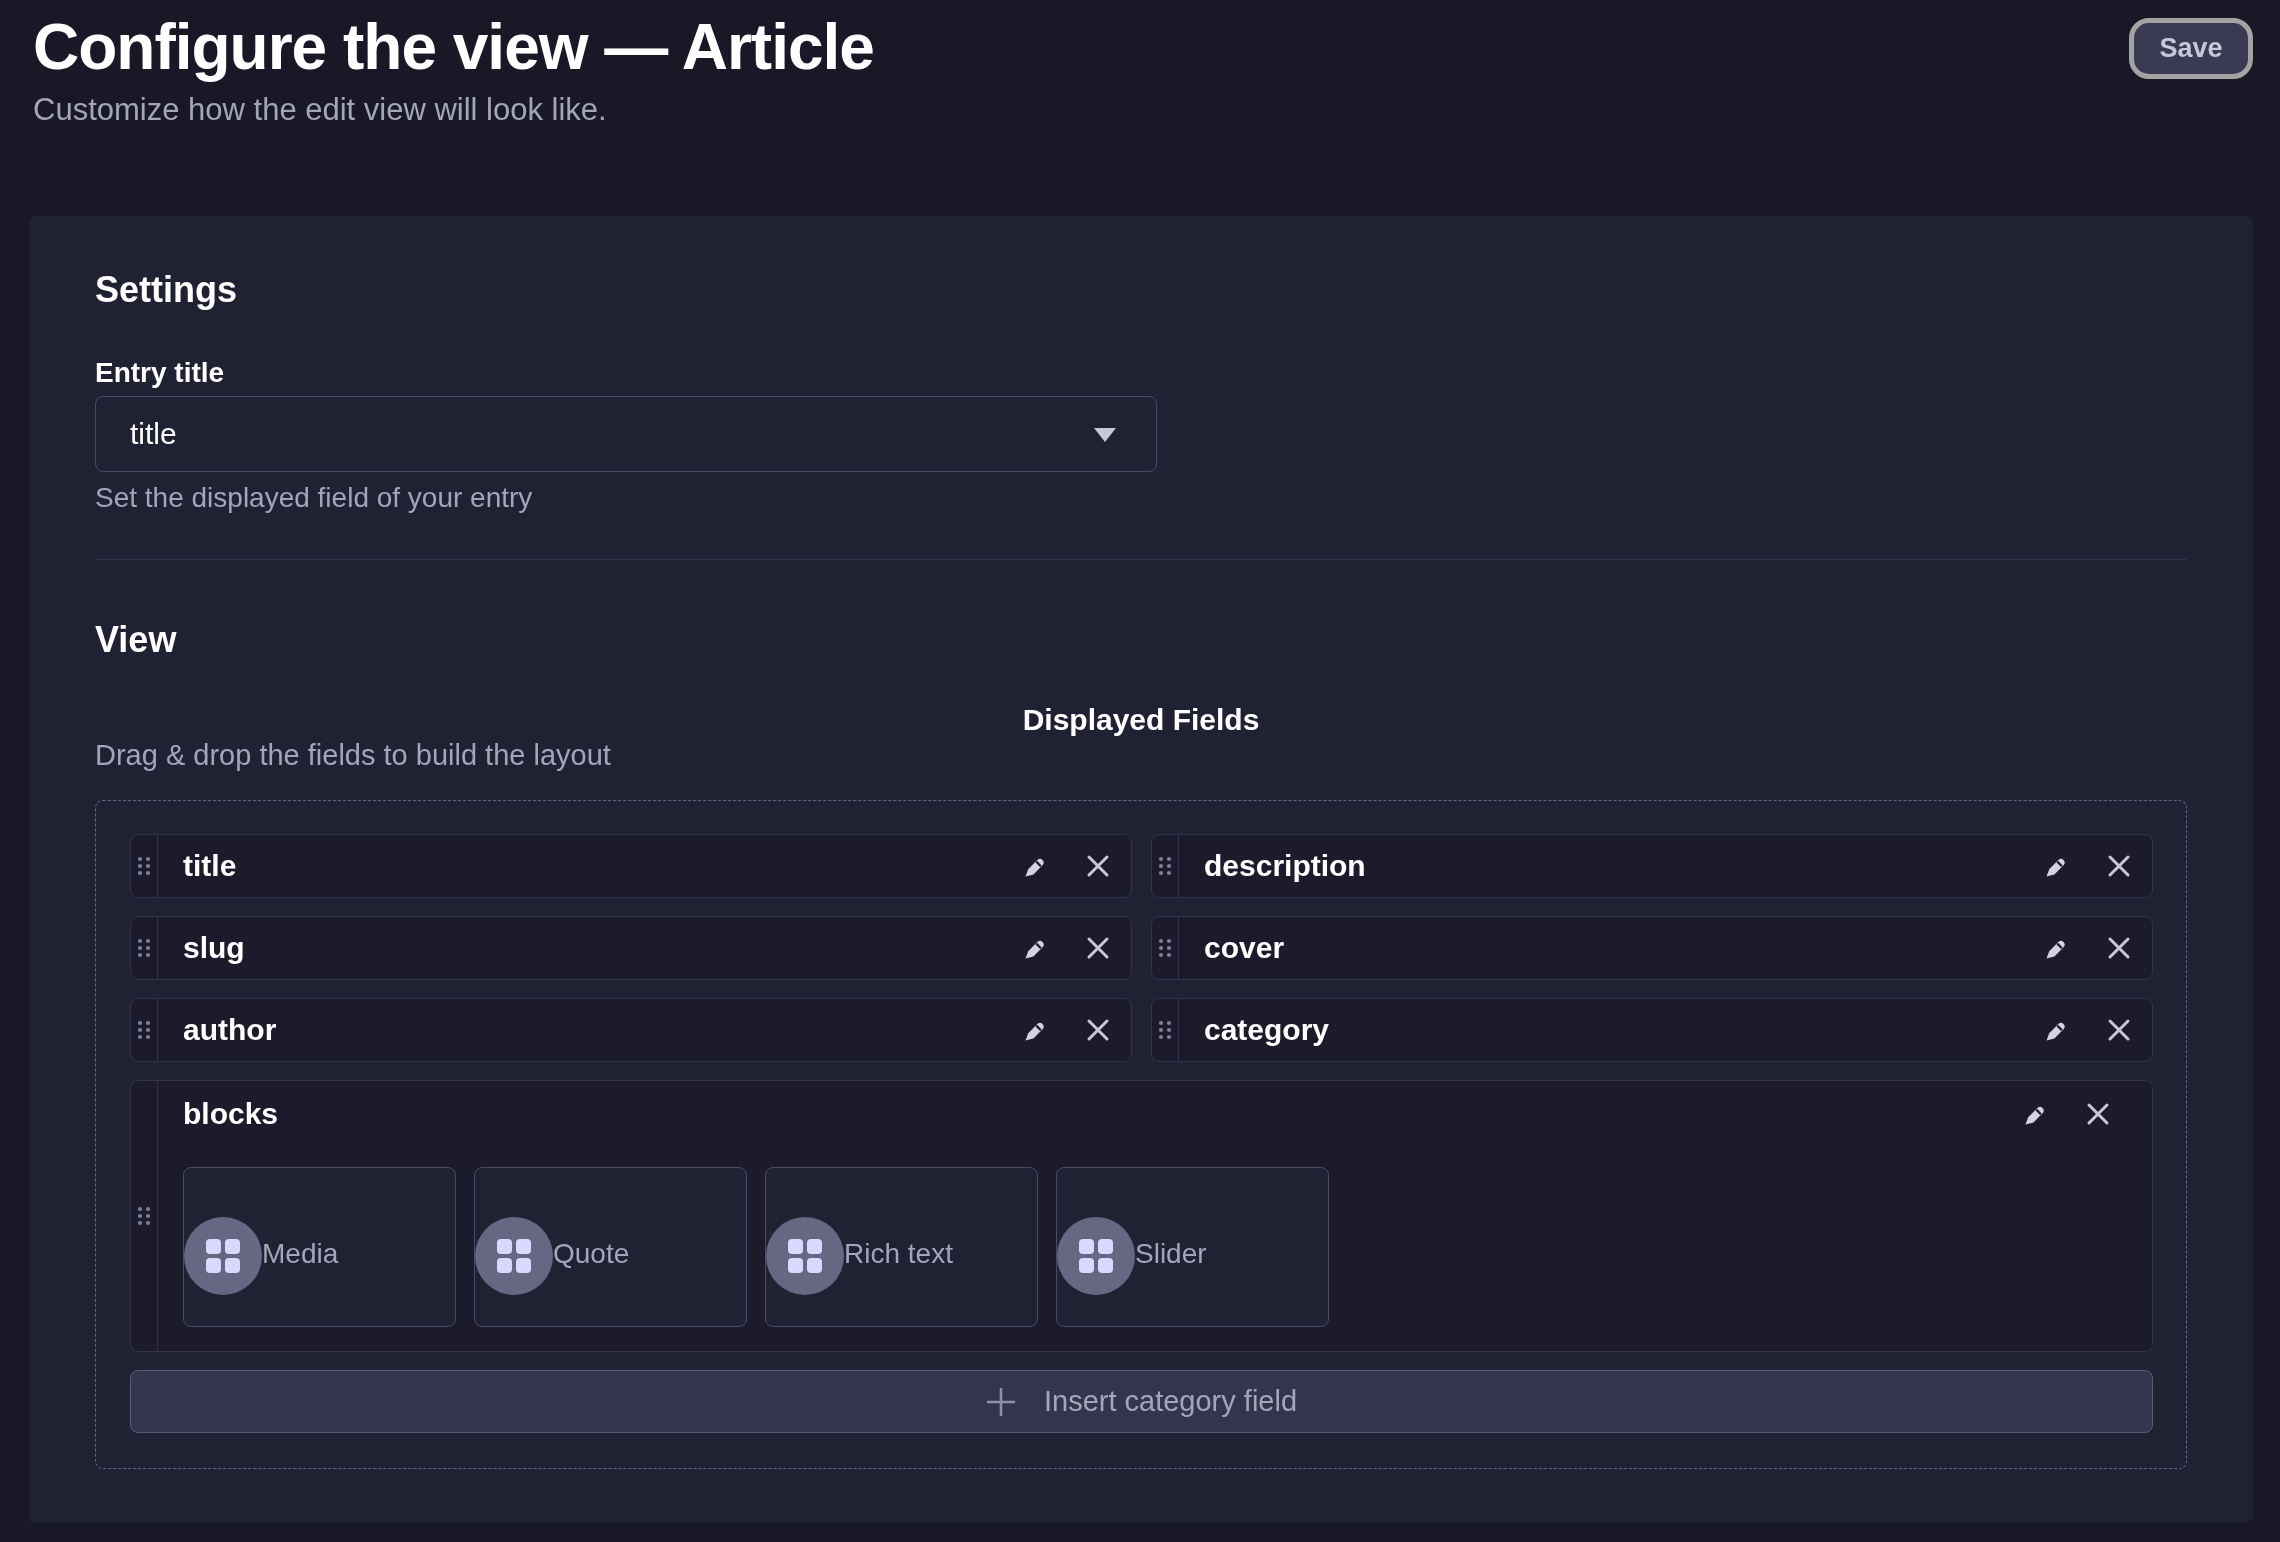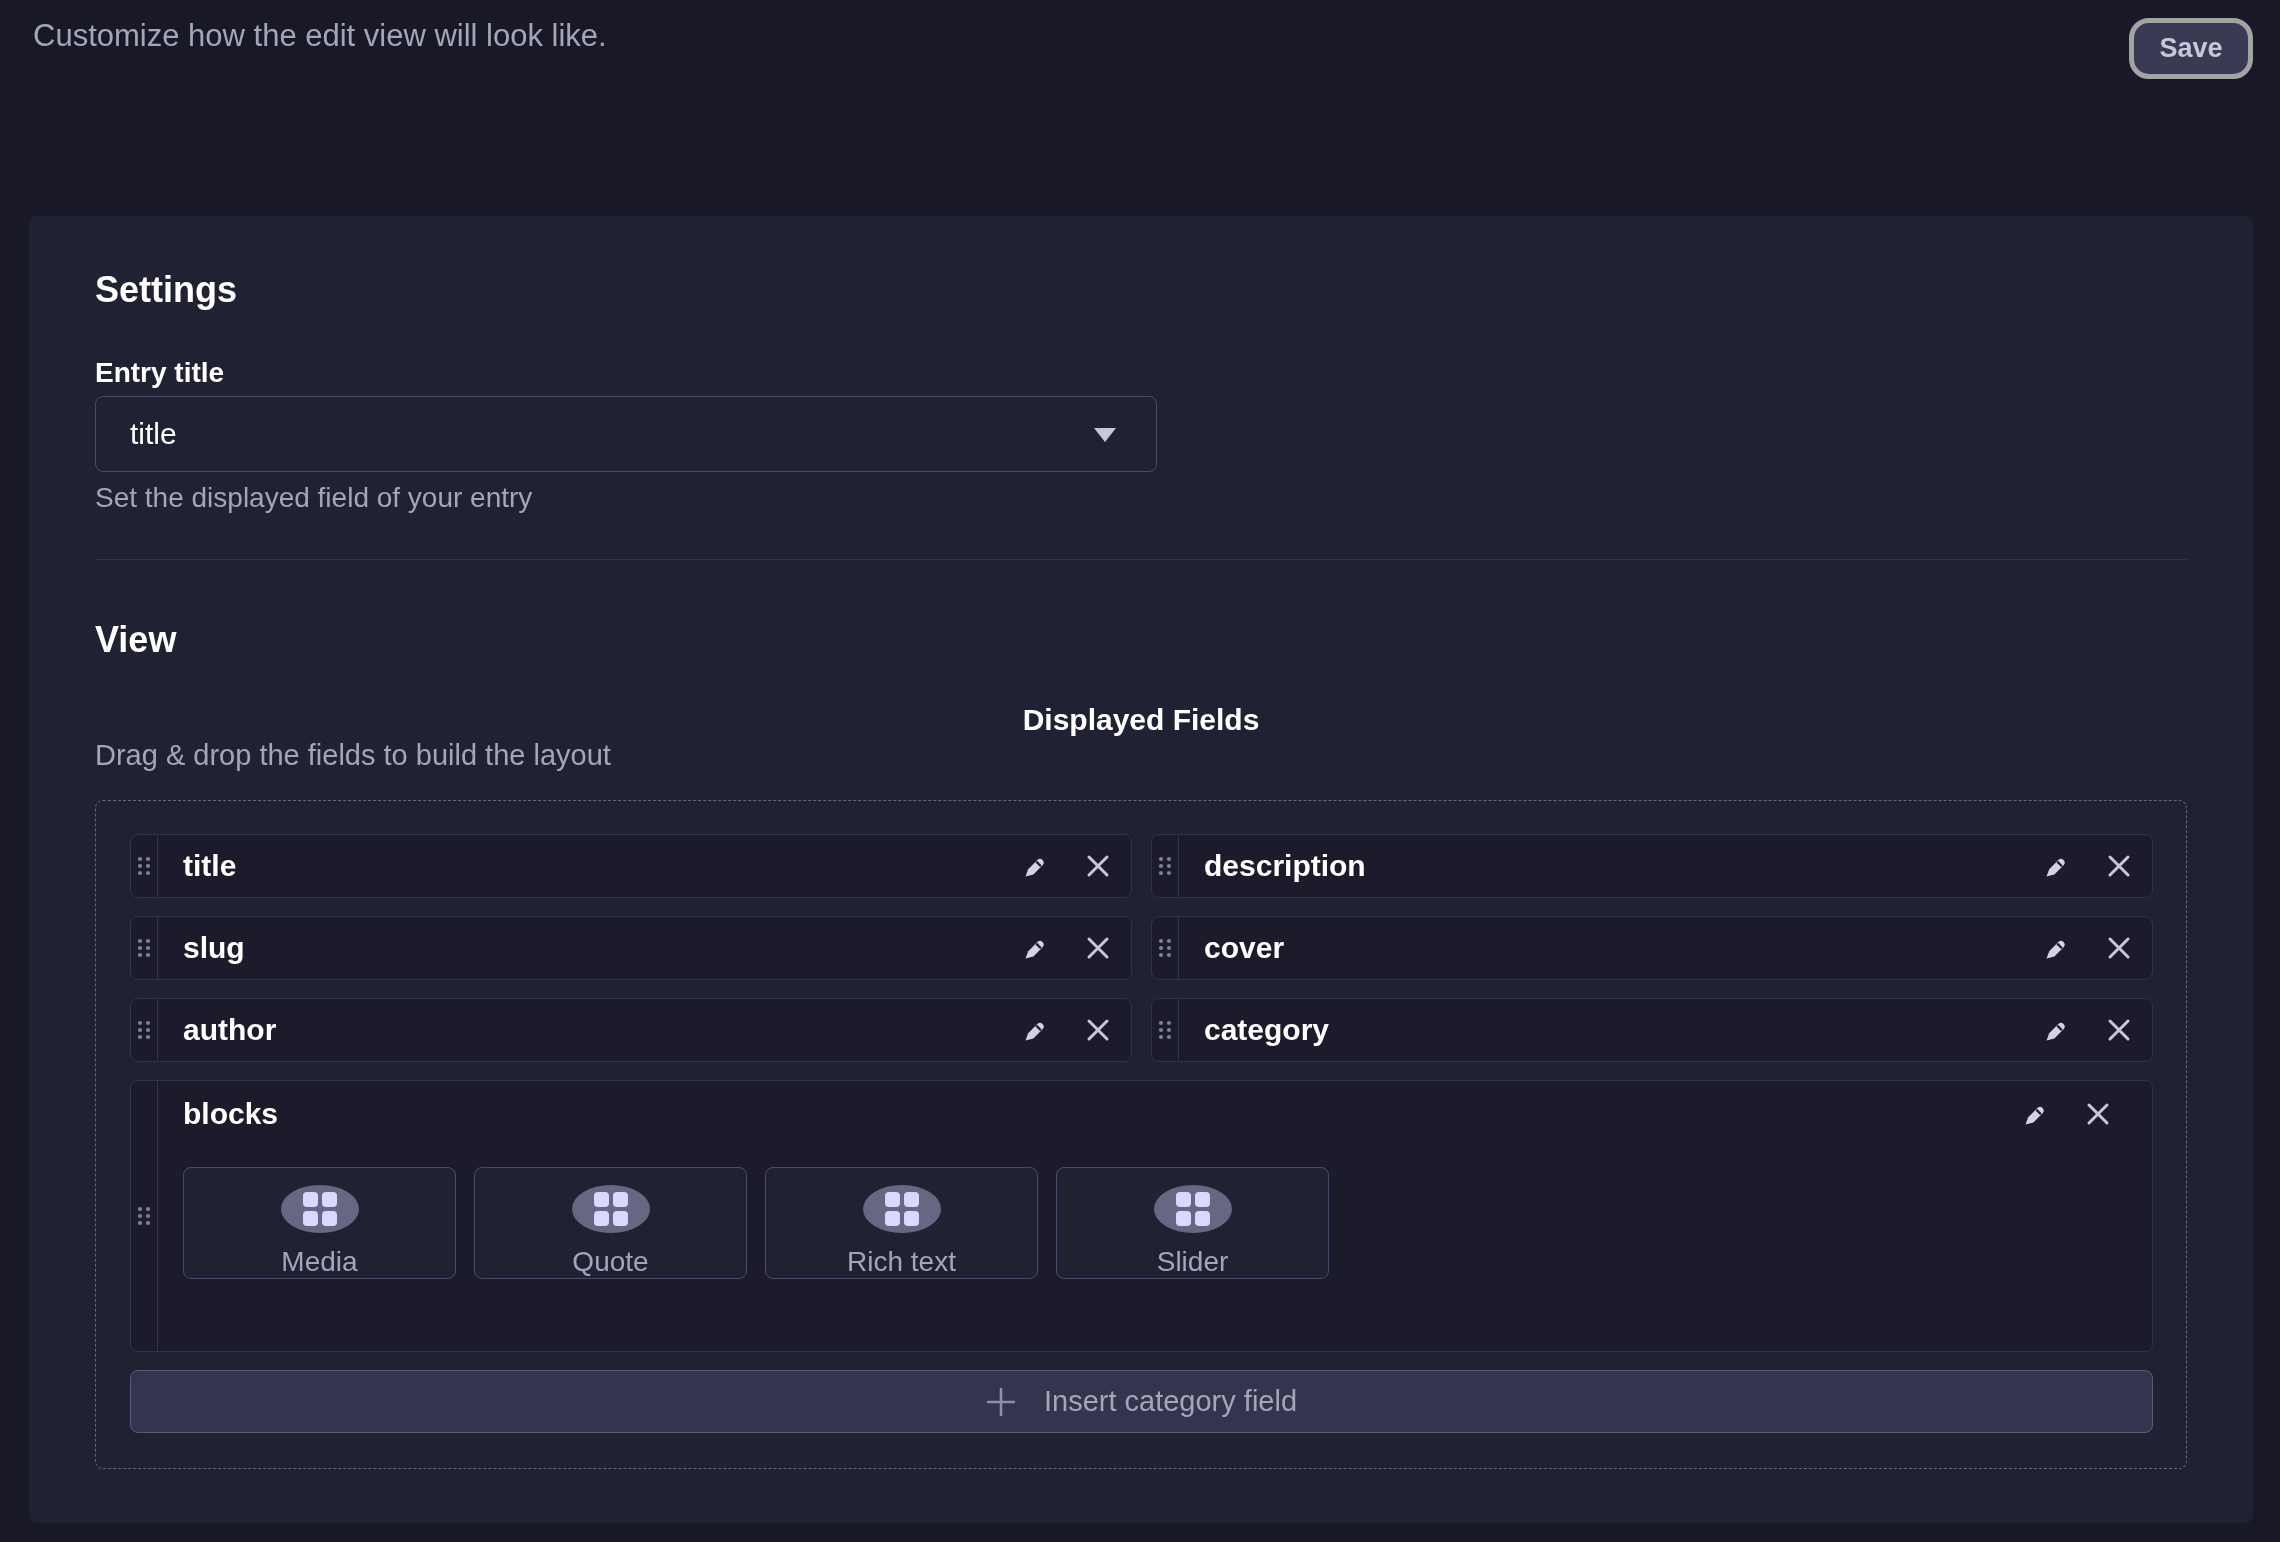--- a/index.html
+++ b/index.html
@@ -85,42 +85,43 @@
     margin-top:18px;height:272px;background:#1b1b2c;border:1px solid #32324d;
     border-radius:8px;display:flex;align-items:stretch;box-sizing:border-box;
   }
   .blocks-content{flex:1;display:flex;flex-direction:column;}
   .blocks-header{
     margin:16px 21px 0 25px;display:flex;align-items:center;
   }
   .blocks-label{font-size:30px;font-weight:700;color:#ffffff;flex:1;}
   .tiles-row{margin:36px 0 0 25px;display:flex;gap:18px;}
   .tile{
-    width:273px;height:112px;box-sizing:border-box;background:#212134;
+    width:273px;height:160px;box-sizing:border-box;background:#212134;
     border:1px solid #4a4a6a;border-radius:8px;cursor:pointer;
-    display:flex;flex-direction:column;align-items:center;padding:0;
+    display:flex;flex-direction:row;align-items:center;padding:0;
     font-family:inherit;
   }
   .tile-circle{
     margin-top:17px;width:78px;height:78px;border-radius:50%;background:#676784;
     display:flex;align-items:center;justify-content:center;
   }
   .tile-label{margin-top:13px;font-size:28px;font-weight:500;color:#a5a5ba;}
   
   .insert-btn{
     margin-top:18px;width:100%;height:63px;box-sizing:border-box;
     background:#34344e;border:1px solid #5a5a78;border-radius:8px;
     display:flex;align-items:center;justify-content:center;gap:28px;
     color:#a5a5ba;font-size:29px;font-weight:500;font-family:inherit;cursor:pointer;
   }
 </style>
 </head>
 <body>
 
 <div class="header">
+  <h1 class="page-title">Configure the view — Article</h1>
   <div class="page-subtitle">Customize how the edit view will look like.</div>
   <button class="save-btn">Save</button>
 </div>
 
 <div class="card">
 
   <h2 class="section-heading settings-heading">Settings</h2>
 
   <div class="field-label">Entry title</div>
 

